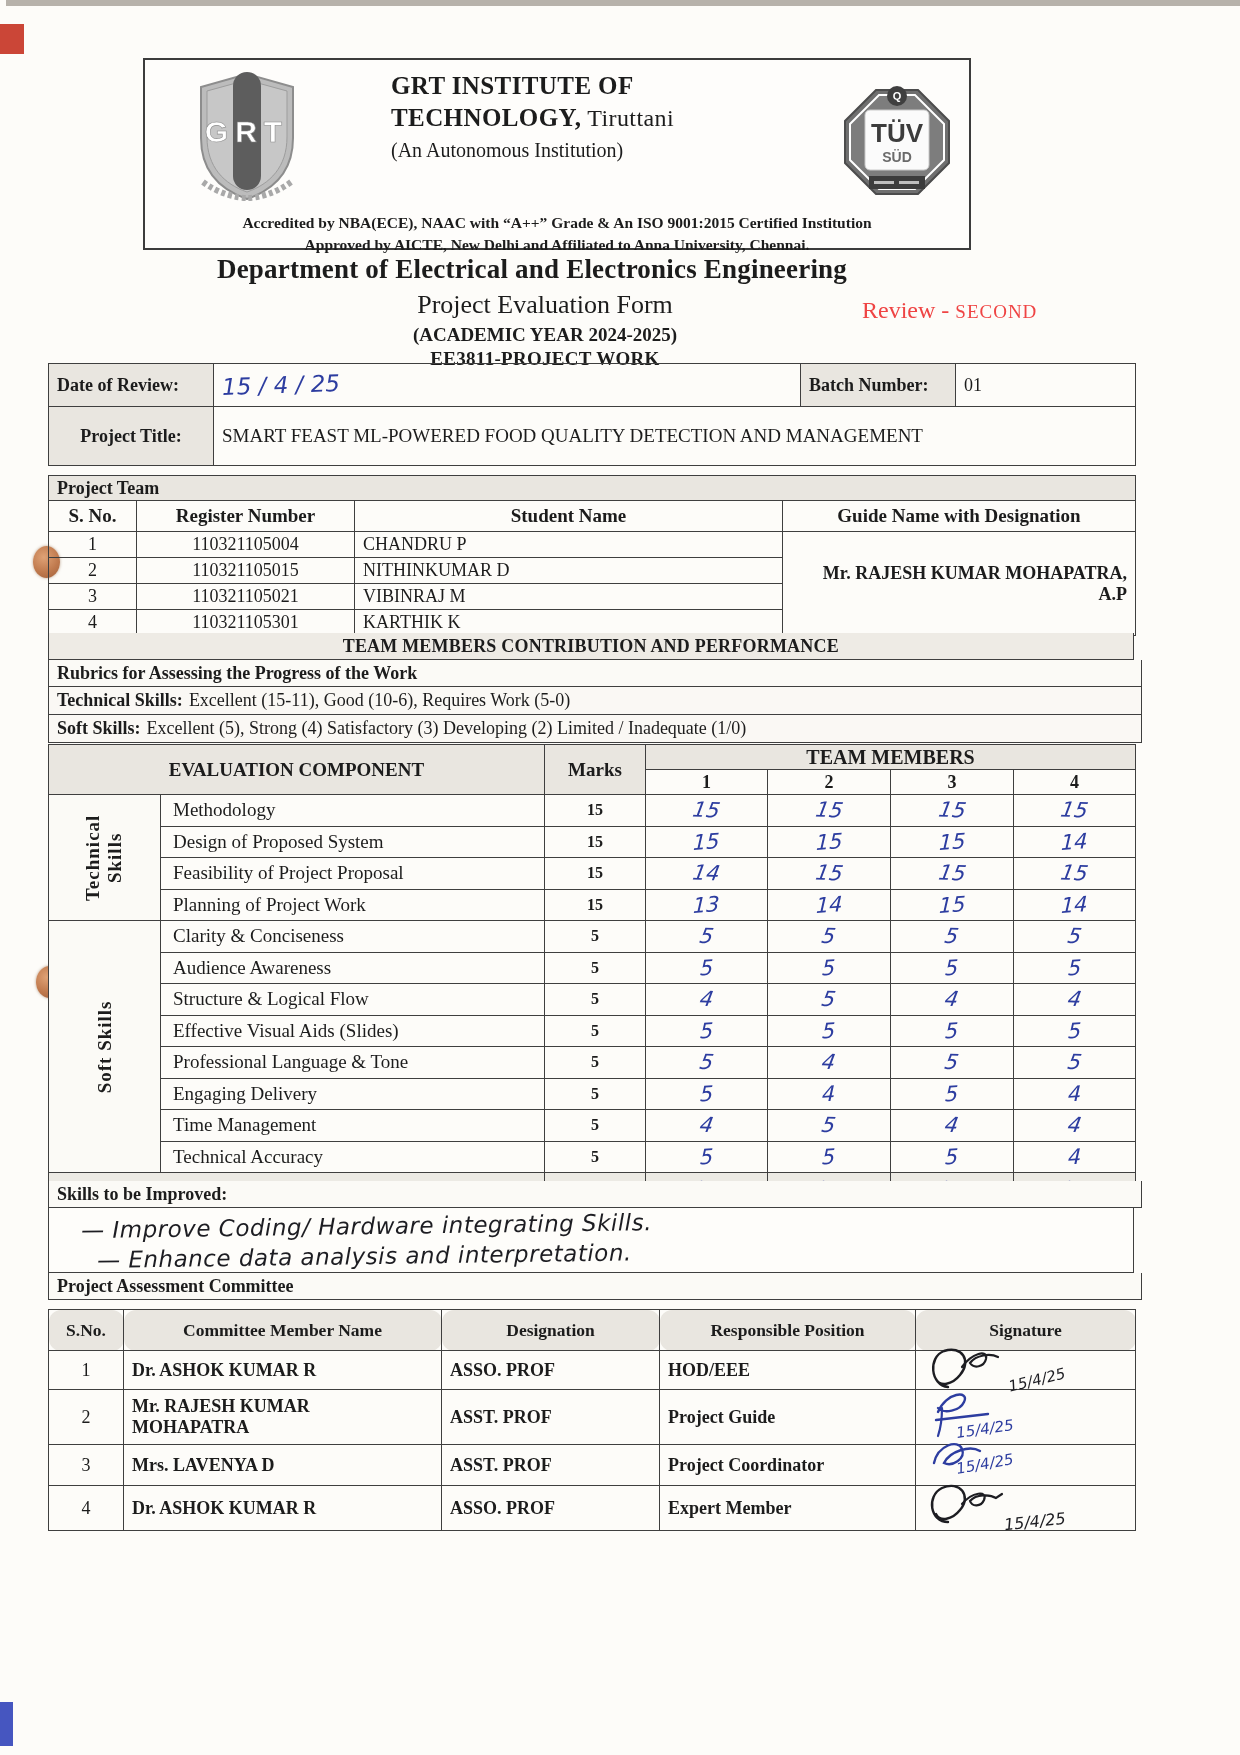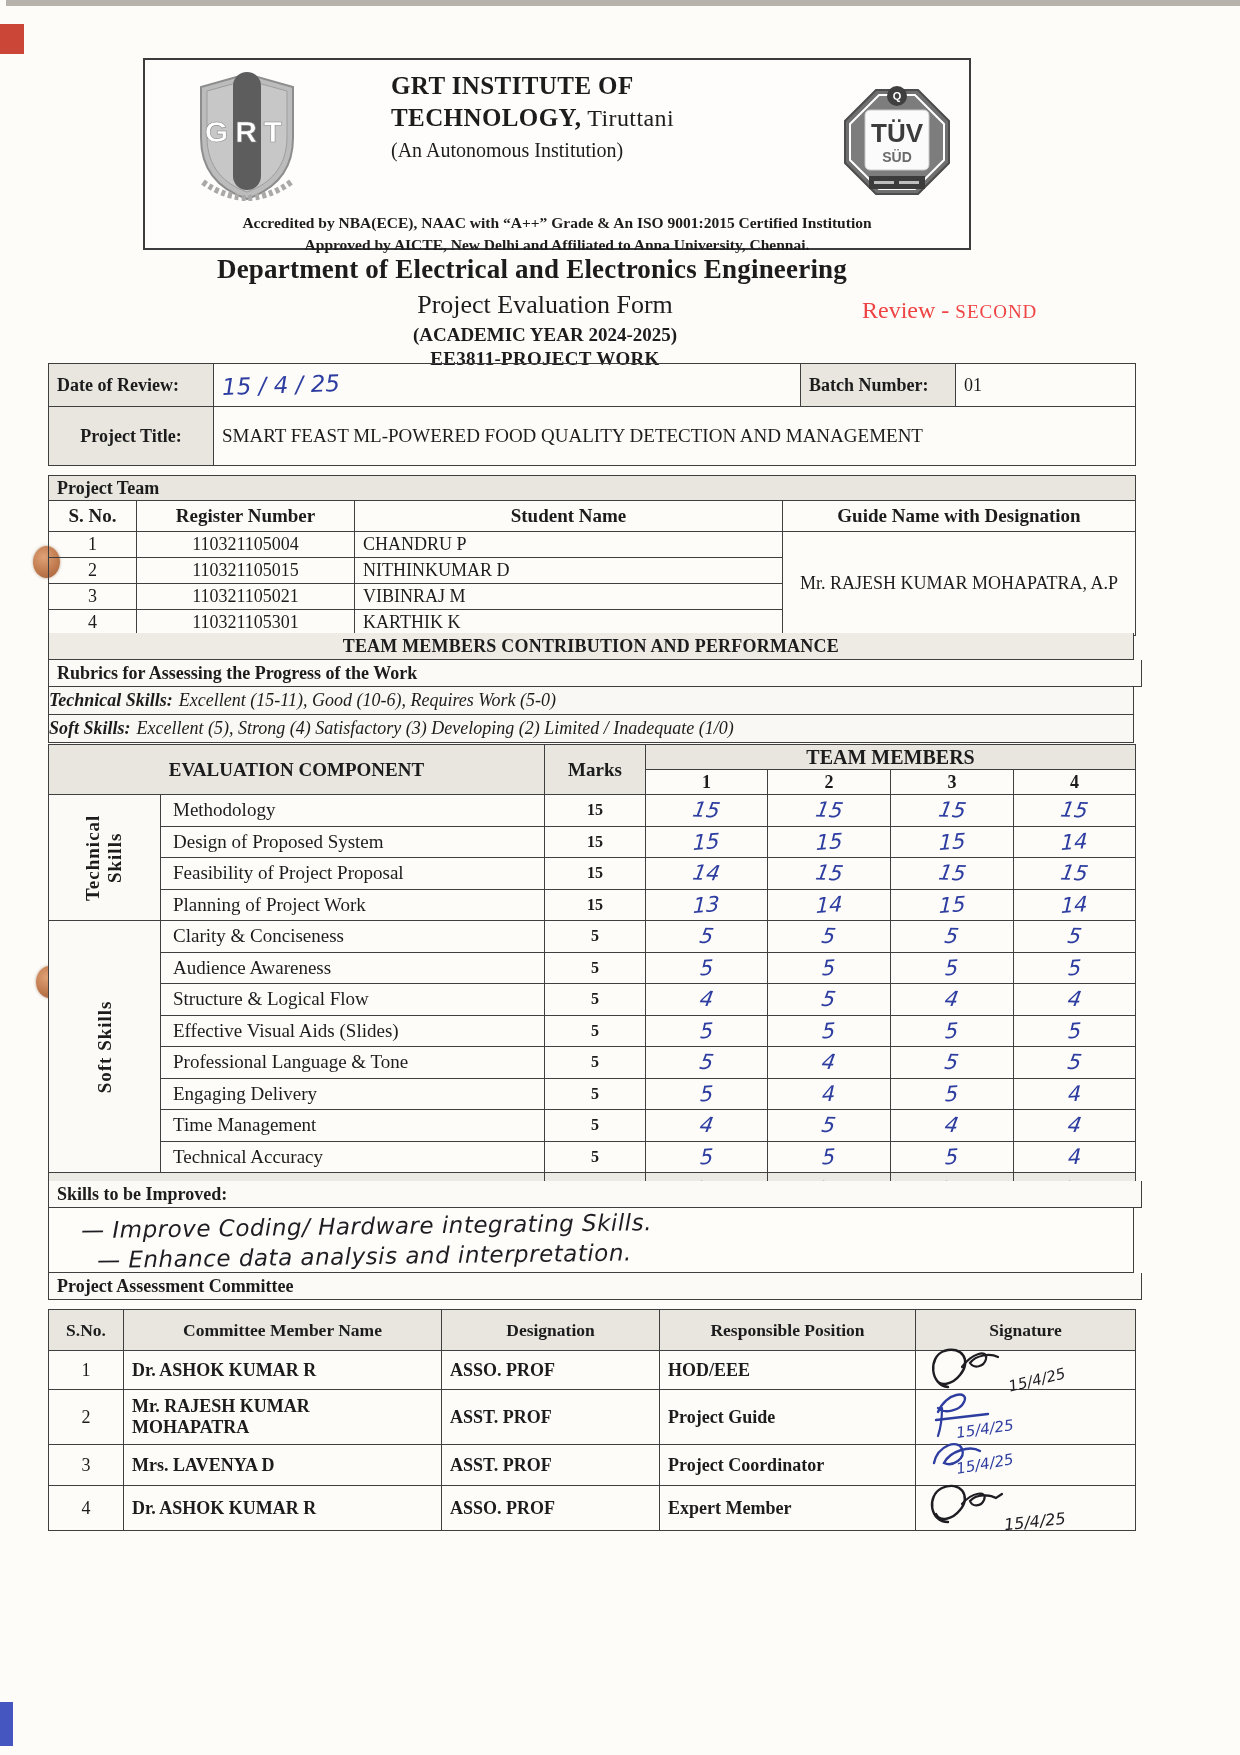--- a/index.html
+++ b/index.html
@@ -60,28 +60,28 @@
   .abs{position:absolute;left:48px;}
 
   
   .info-tbl tr.r1 td{height:42px;}
   .info-tbl tr.r2 td{height:58px;}
 
   
   .team-tbl td{height:25px;font-size:18.5px;}
   .team-tbl .sec-row td{height:24px;font-size:18px;}
   .team-tbl .hdr td{height:30px;font-weight:bold;font-size:19px;text-align:center;}
-  .guide-cell{font-weight:normal;font-size:18px;text-align:center;padding-left:22px;}
+  .guide-cell{font-weight:bold;font-size:18px;text-align:right;padding-left:22px;}
 
   
   .rowline{width:1083.6px;border:1.7px solid #3f3f3f;border-top:none;
     font-size:18px;display:flex;align-items:center;padding:0 0 0 0;}
   .rowline.banner{height:26px;justify-content:center;font-weight:bold;background:#eeebe5;letter-spacing:.2px;}
   .rowline.rub{height:26px;font-weight:bold;padding-left:8px;background:#fbfaf6;}
-  .rowline.crit{height:27px;background:#faf8f4;font-style:italic;}
+  .rowline.crit{height:27px;padding-left:8px;background:#faf8f4;}
   .rowline .rl-label{font-weight:bold;margin-right:6px;white-space:pre;}
 
   
   .eval-tbl td{height:30.5px;}
   .eval-tbl .ehdr td{font-weight:bold;text-align:center;}
   .eval-tbl td.comp{font-size:19px;padding-left:12px;}
   .eval-tbl td.marks{text-align:center;font-size:16px;font-weight:600;}
   .eval-tbl td.score{text-align:center;}
   .eval-tbl .total-row td{height:33px;background:#eceae4;}
   .vcell{background:#fbfaf6;}
@@ -100,21 +100,21 @@
 
   
   .skills-label{height:26px;}
   .notes-area{height:62px;padding-top:2px;background:#fefdfa;}
   .note-line{transform:rotate(-.8deg);}
   .note-line.n1{padding-left:32px;}
   .note-line.n2{padding-left:48px;margin-top:4px;}
 
   
   .com-tbl td{font-size:17px;}
-  .com-tbl .hdr td{height:40px;font-weight:bold;text-align:center;font-size:17.5px;}
+  .com-tbl .hdr td{height:40px;font-weight:bold;text-align:center;font-size:17.5px;border-radius:12px;}
   .com-tbl td.name,.com-tbl td.desig,.com-tbl td.pos{font-weight:600;}
   .com-tbl tr.cr1 td{height:38px;}
   .com-tbl tr.cr2 td{height:54px;}
   .com-tbl tr.cr3 td{height:40px;}
   .com-tbl tr.cr4 td{height:44px;}
   .com-tbl td.sig{position:relative;overflow:visible;}
   .sigwrap{position:absolute;inset:0;overflow:visible;}
   .sig-date{position:absolute;font-family:"DejaVu Sans",sans-serif;font-style:italic;
     font-size:15px;white-space:nowrap;}
   .sd-blue{color:#2d3da0;}

